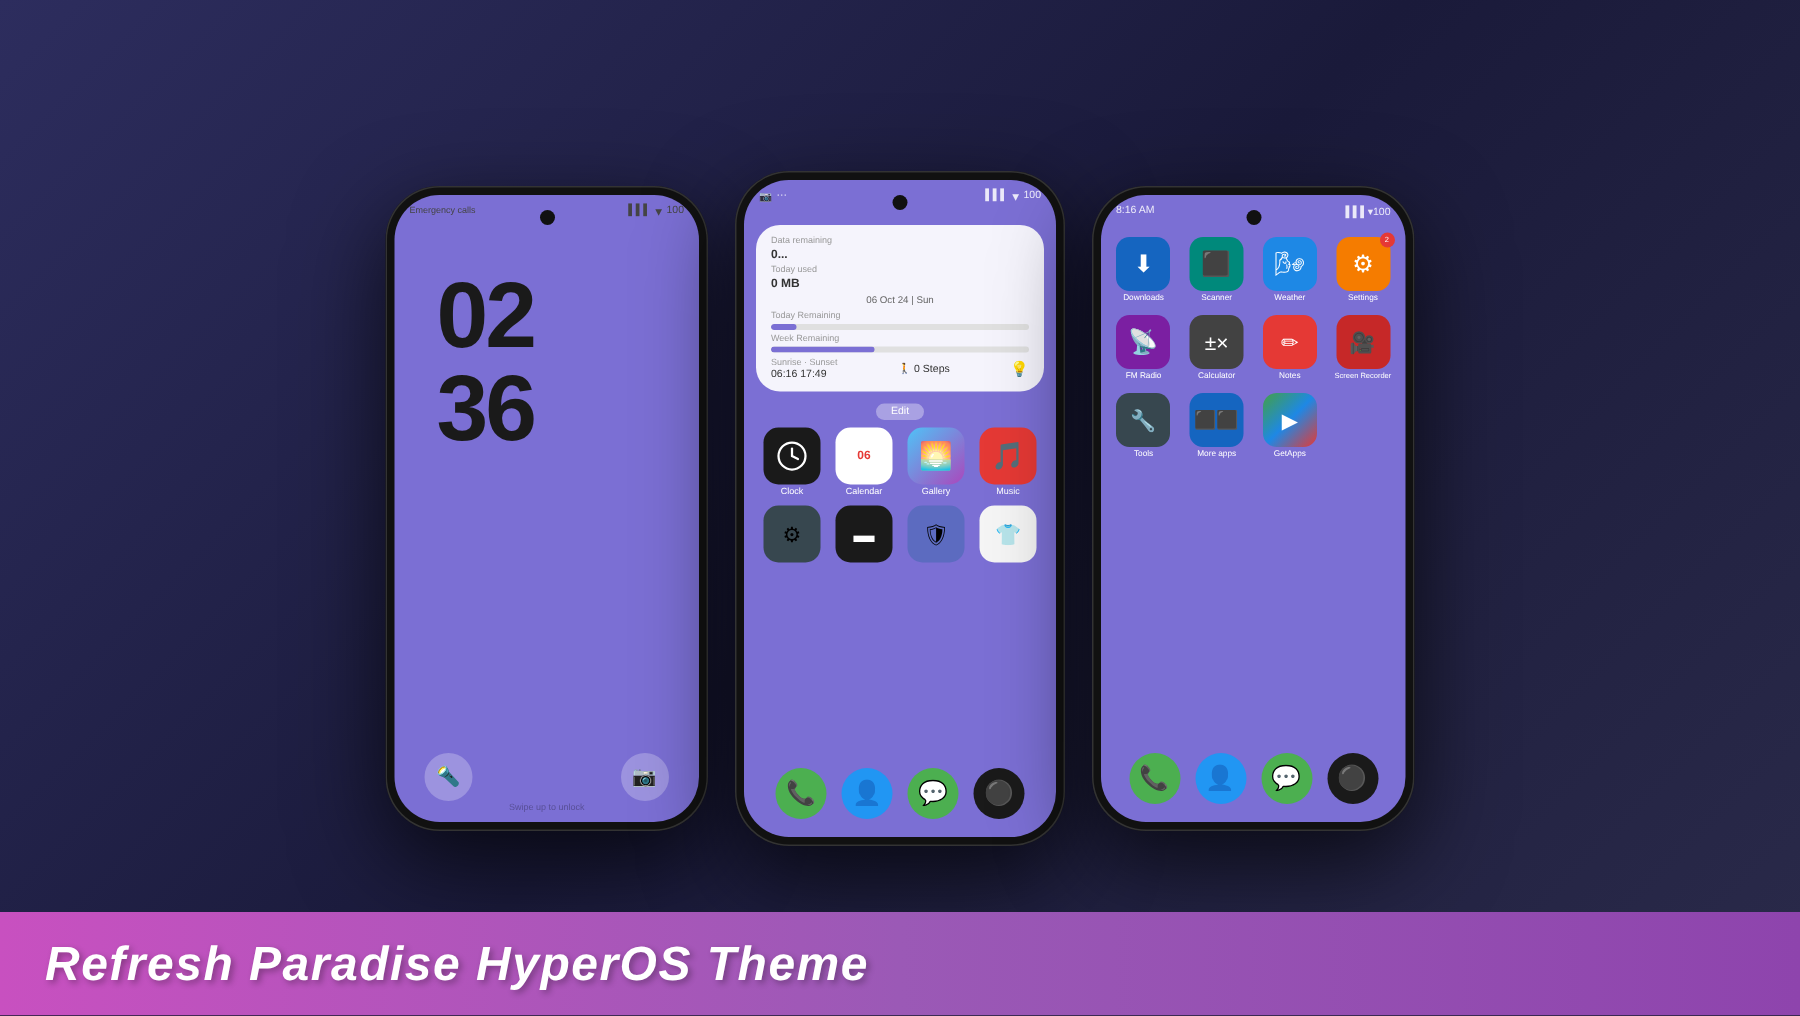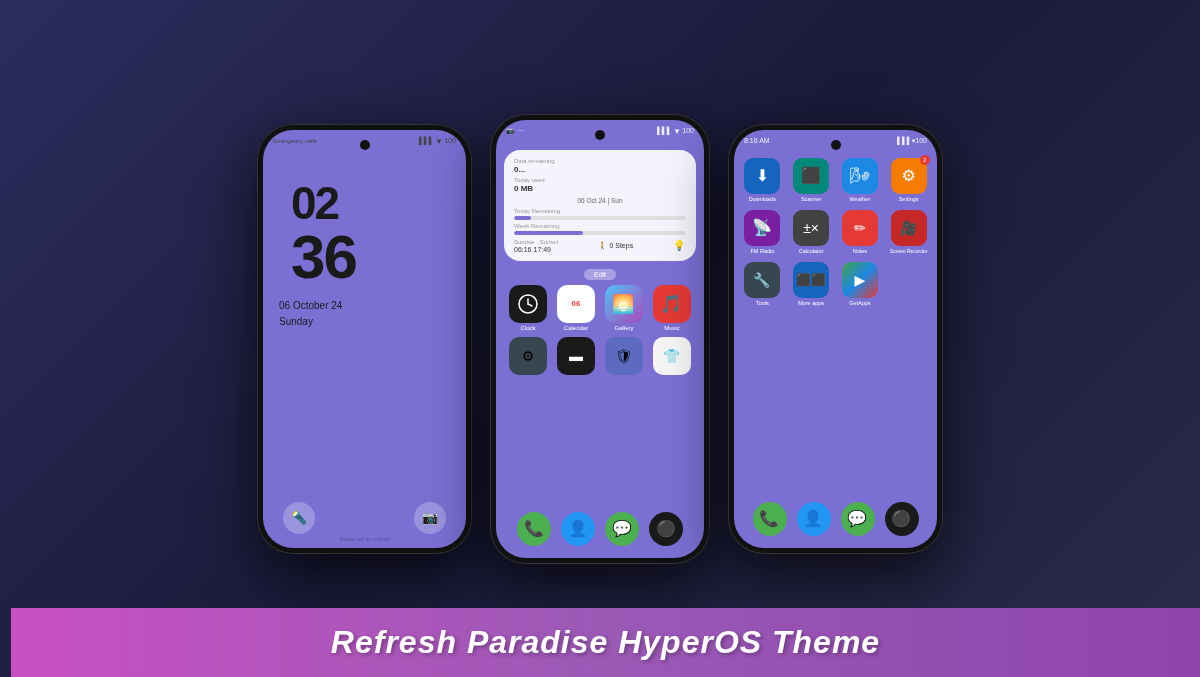--- a/index.html
+++ b/index.html
@@ -308,24 +308,24 @@
     .ca-gray  { background: #424242; }
     .no-red   { background: #e53935; }
     .rec-red  { background: #c62828; }
     .tools-multi { background: #37474f; }
     .more-multi  { background: #1565c0; }
     .get-multi   { background: linear-gradient(135deg, #43a047, #1e88e5, #e53935); }
 
     
     .bottom-banner {
       position: absolute;
-      bottom: 0; left: 11px; right: 0;
+      bottom: 0; left: 0; right: 0;
       background: linear-gradient(90deg, #c850c0, #9b59b6, #8e44ad);
       padding: 16px 30px;
-      text-align: center;
+      text-align: left;
       z-index: 10;
     }
     .banner-text {
       font-size: 32px;
       font-weight: 900;
       color: #fff;
       letter-spacing: 1px;
       text-shadow: 2px 2px 4px rgba(0,0,0,0.3);
       font-style: italic;
     }
@@ -345,26 +345,22 @@
         <span style="font-size:6px;color:#444">Emergency calls</span>
         <div class="status-icons">
           <span style="font-size:7px;color:#444">▌▌▌</span>
           <span style="font-size:9px;color:#444">▾</span>
           <span style="font-size:7px;color:#444">100</span>
         </div>
       </div>
 
       <div class="left-content">
         <div style="padding-left:14px; margin-top:10px;">
-          <div class="left-time" style="font-size:46px;font-weight:900;color:#1a1a1a;line-height:1;letter-spacing:-2px;">02</div>
+          <div class="left-time" style="font-size:62px;font-weight:900;color:#1a1a1a;line-height:1;letter-spacing:-2px;">02</div>
           <div class="left-time" style="font-size:62px;font-weight:900;color:#1a1a1a;line-height:1;letter-spacing:-2px;">36</div>
-        </div>
-        <div class="left-date">
-          <div>06 October 24</div>
-          <div>Sunday</div>
         </div>
 
         <div class="left-bottom">
           <div class="icon-circle">🔦</div>
           <div class="icon-circle">📷</div>
         </div>
         <div class="left-swipe">Swipe up to unlock</div>
       </div>
     </div>
   </div>

